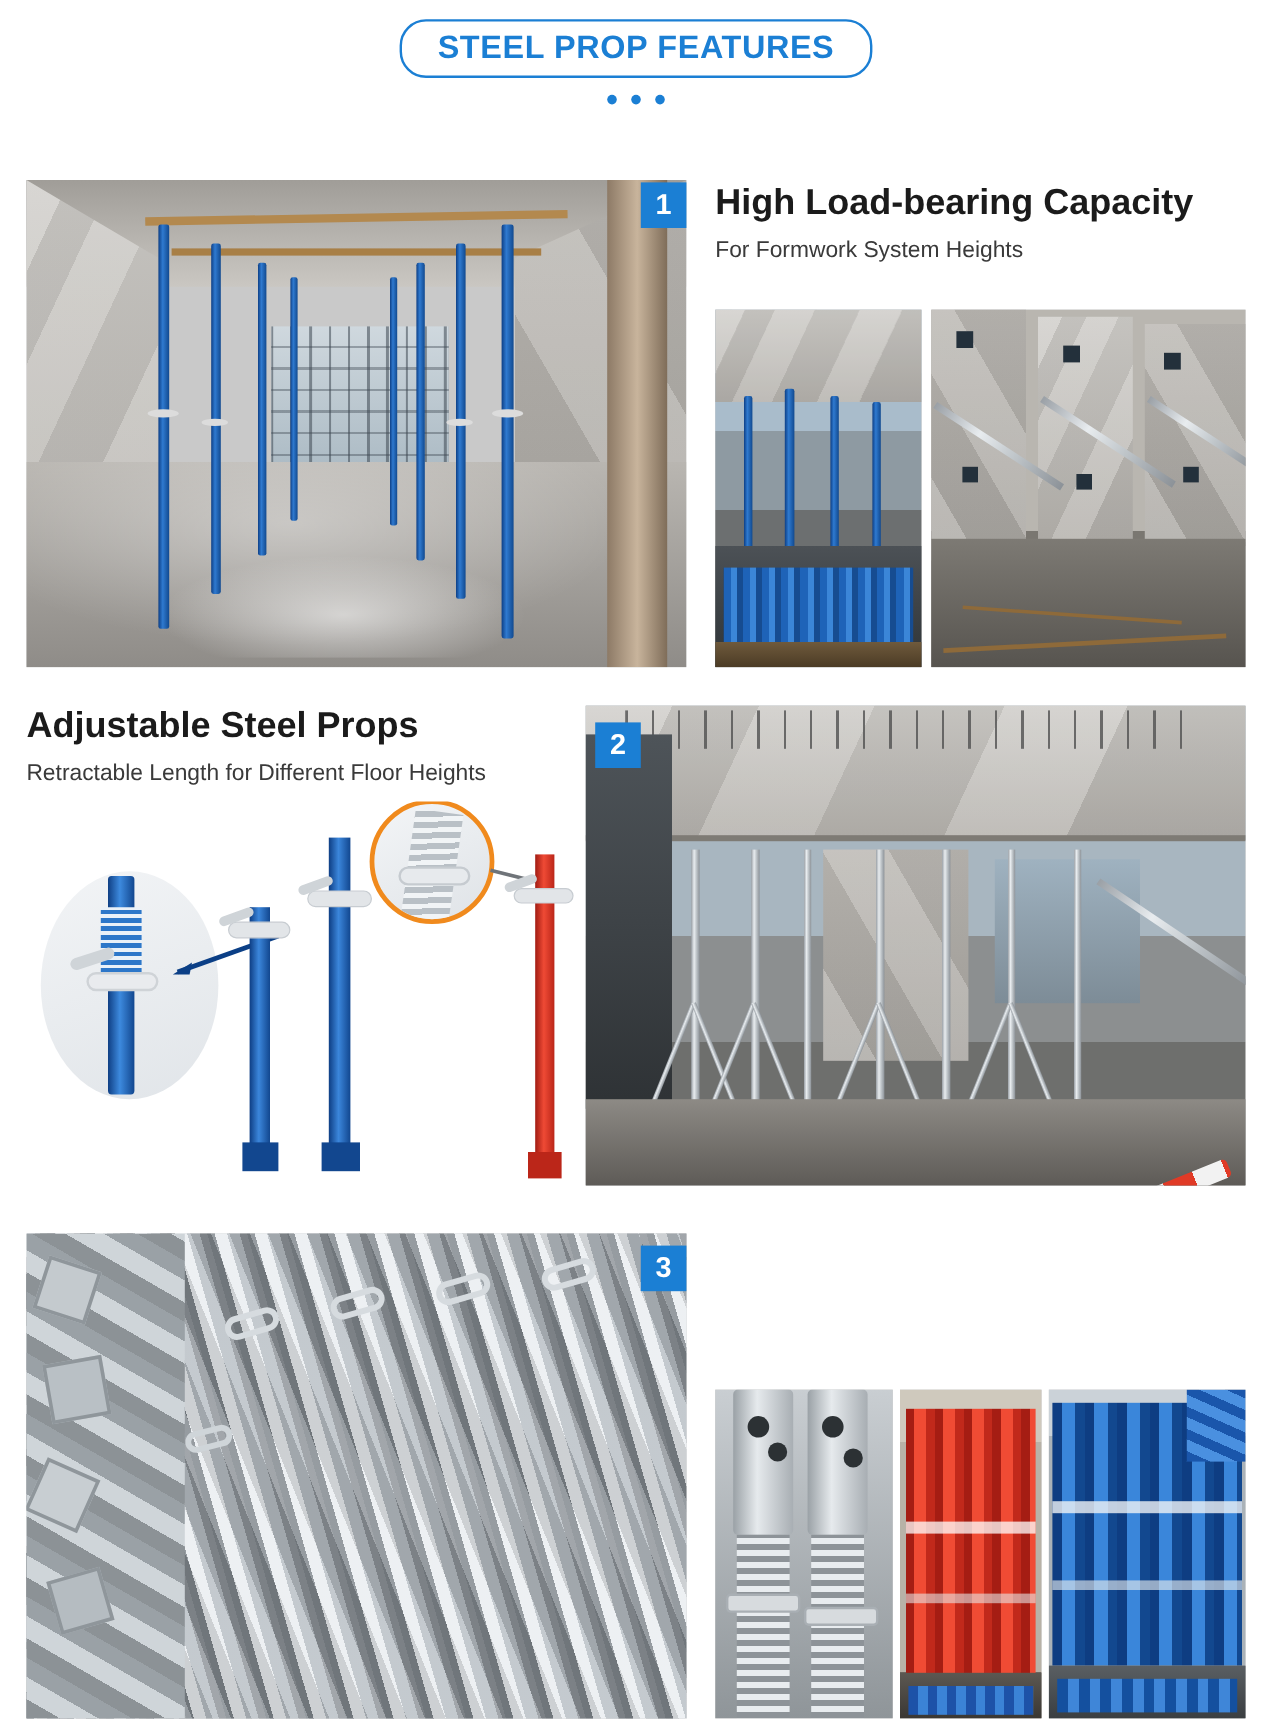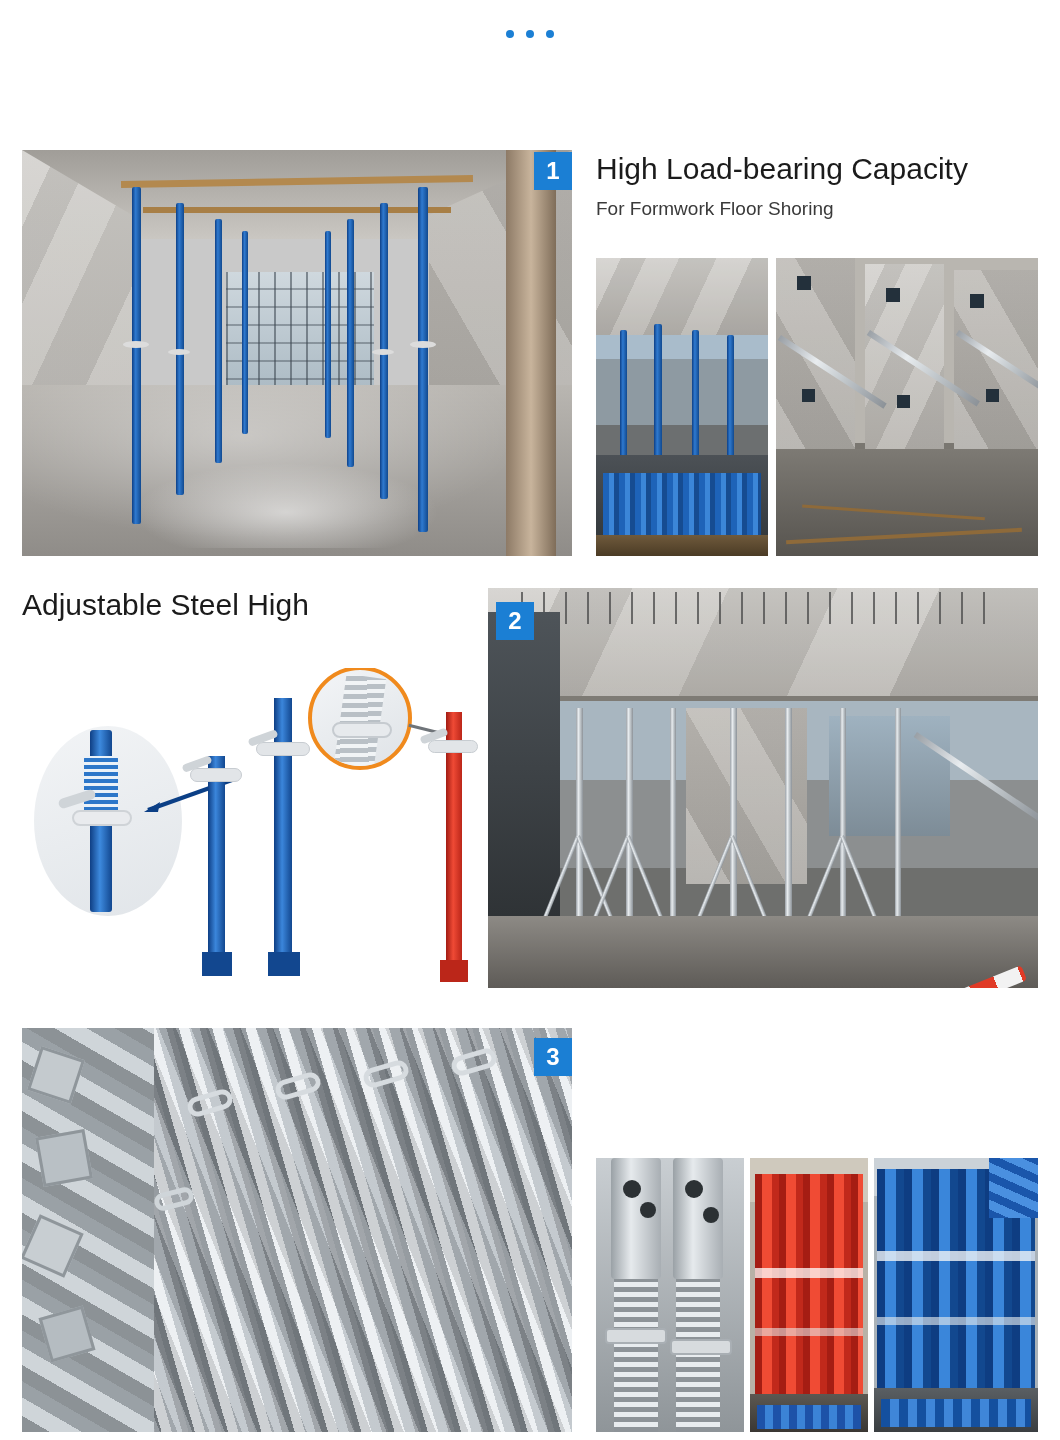--- a/index.html
+++ b/index.html
@@ -59,21 +59,21 @@
     color: #fff;
     font-size: 24px;
     font-weight: bold;
     display: flex;
     align-items: center;
     justify-content: center;
     z-index: 5;
   }
   .sec-title {
     font-size: 30px;
-    font-weight: normal;
+    font-weight: bold;
     color: #1b1b1b;
     line-height: 1.1;
   }
   .sec-desc {
     font-size: 19px;
     color: #3a3a3a;
     line-height: 1.5;
     margin-top: 10px;
   }
 
@@ -124,20 +124,21 @@
     background: linear-gradient(90deg,#9aa0a6,#e8ecef 35%,#c3c9cd 60%,#8c9298);
   }
   .bluebar { background: linear-gradient(90deg,#0d3f86,#2f7ad0 40%,#11498f); }
 </style>
 </head>
 <body>
 
 <div class="page">
 
   <div class="header">
+    <div class="title-pill">STEEL PROP FEATURES</div>
     <div class="dots">
       <span class="dot"></span>
       <span class="dot"></span>
       <span class="dot"></span>
     </div>
   </div>
 
   <div class="photo" id="sec1-main">
     <div class="ph-inner">
 
@@ -172,21 +173,21 @@
       <div style="position:absolute;left:63.6%;top:49%;width:22px;height:6px;border-radius:50%;background:#dcdcdc;"></div>
 
       <div style="position:absolute;right:3%;top:0;width:9%;height:100%;background:linear-gradient(90deg,#8d7a66,#c8b49c,#7f6d59);"></div>
     </div>
   </div>
 
   <div class="badge" id="sec1-badge">1</div>
 
   <div id="sec1-text">
     <div class="sec-title">High Load-bearing Capacity</div>
-    <div class="sec-desc">For Formwork Floor Shoring</div>
+    <div class="sec-desc">For Formwork System Heights</div>
   </div>
 
   <div class="photo" id="sec1-b">
     <div class="ph-inner">
       <div style="position:absolute;inset:0;background:linear-gradient(180deg,#a9bccb 0 34%,#8e9aa2 34% 56%,#6c6f70 56% 100%);"></div>
       <div class="concrete" style="position:absolute;left:0;top:0;width:100%;height:26%;"></div>
       <div class="prop bluebar" style="left:14%;top:24%;width:7px;height:46%;"></div>
       <div class="prop bluebar" style="left:34%;top:22%;width:8px;height:50%;"></div>
       <div class="prop bluebar" style="left:56%;top:24%;width:7px;height:46%;"></div>
       <div class="prop bluebar" style="left:76%;top:26%;width:7px;height:42%;"></div>
@@ -211,21 +212,22 @@
       <div class="steelbar" style="position:absolute;left:2%;top:26%;width:48%;height:6px;transform:rotate(33deg);transform-origin:left top;"></div>
       <div class="steelbar" style="position:absolute;left:36%;top:24%;width:50%;height:6px;transform:rotate(33deg);transform-origin:left top;"></div>
       <div class="steelbar" style="position:absolute;left:70%;top:24%;width:40%;height:6px;transform:rotate(33deg);transform-origin:left top;"></div>
       <div style="position:absolute;left:0;bottom:0;width:100%;height:36%;background:linear-gradient(180deg,#7d7a74,#57544f);"></div>
       <div style="position:absolute;left:4%;bottom:6%;width:90%;height:4px;background:#8e6a3a;transform:rotate(-3deg);"></div>
       <div style="position:absolute;left:10%;bottom:14%;width:70%;height:3px;background:#8e6a3a;transform:rotate(4deg);"></div>
     </div>
   </div>
 
   <div id="sec2-text">
-    <div class="sec-title">Adjustable Steel High</div>
+    <div class="sec-title">Adjustable Steel Props</div>
+    <div class="sec-desc">Retractable Length for Different Floor Heights</div>
   </div>
 
   <div class="photo" id="sec2-illus">
     <div class="ph-inner" style="background:#fff;">
 
       <div style="position:absolute;left:12px;top:58px;width:148px;height:190px;border-radius:50%;background:linear-gradient(160deg,#f2f4f6,#e1e5e9);"></div>
       <div style="position:absolute;left:68px;top:62px;width:22px;height:182px;background:linear-gradient(90deg,#0f3f84,#3d8ade 45%,#12478f);border-radius:3px;"></div>
       <div style="position:absolute;left:62px;top:88px;width:34px;height:62px;background:repeating-linear-gradient(0deg,#2d77c9 0 4px,#eaf1f8 4px 7px);border-radius:3px;"></div>
       <div style="position:absolute;left:50px;top:142px;width:60px;height:16px;border-radius:8px;background:#e9ebee;border:2px solid #cfd3d7;"></div>
       <div style="position:absolute;left:36px;top:126px;width:38px;height:10px;border-radius:6px;background:#cfd4d8;transform:rotate(-18deg);"></div>

